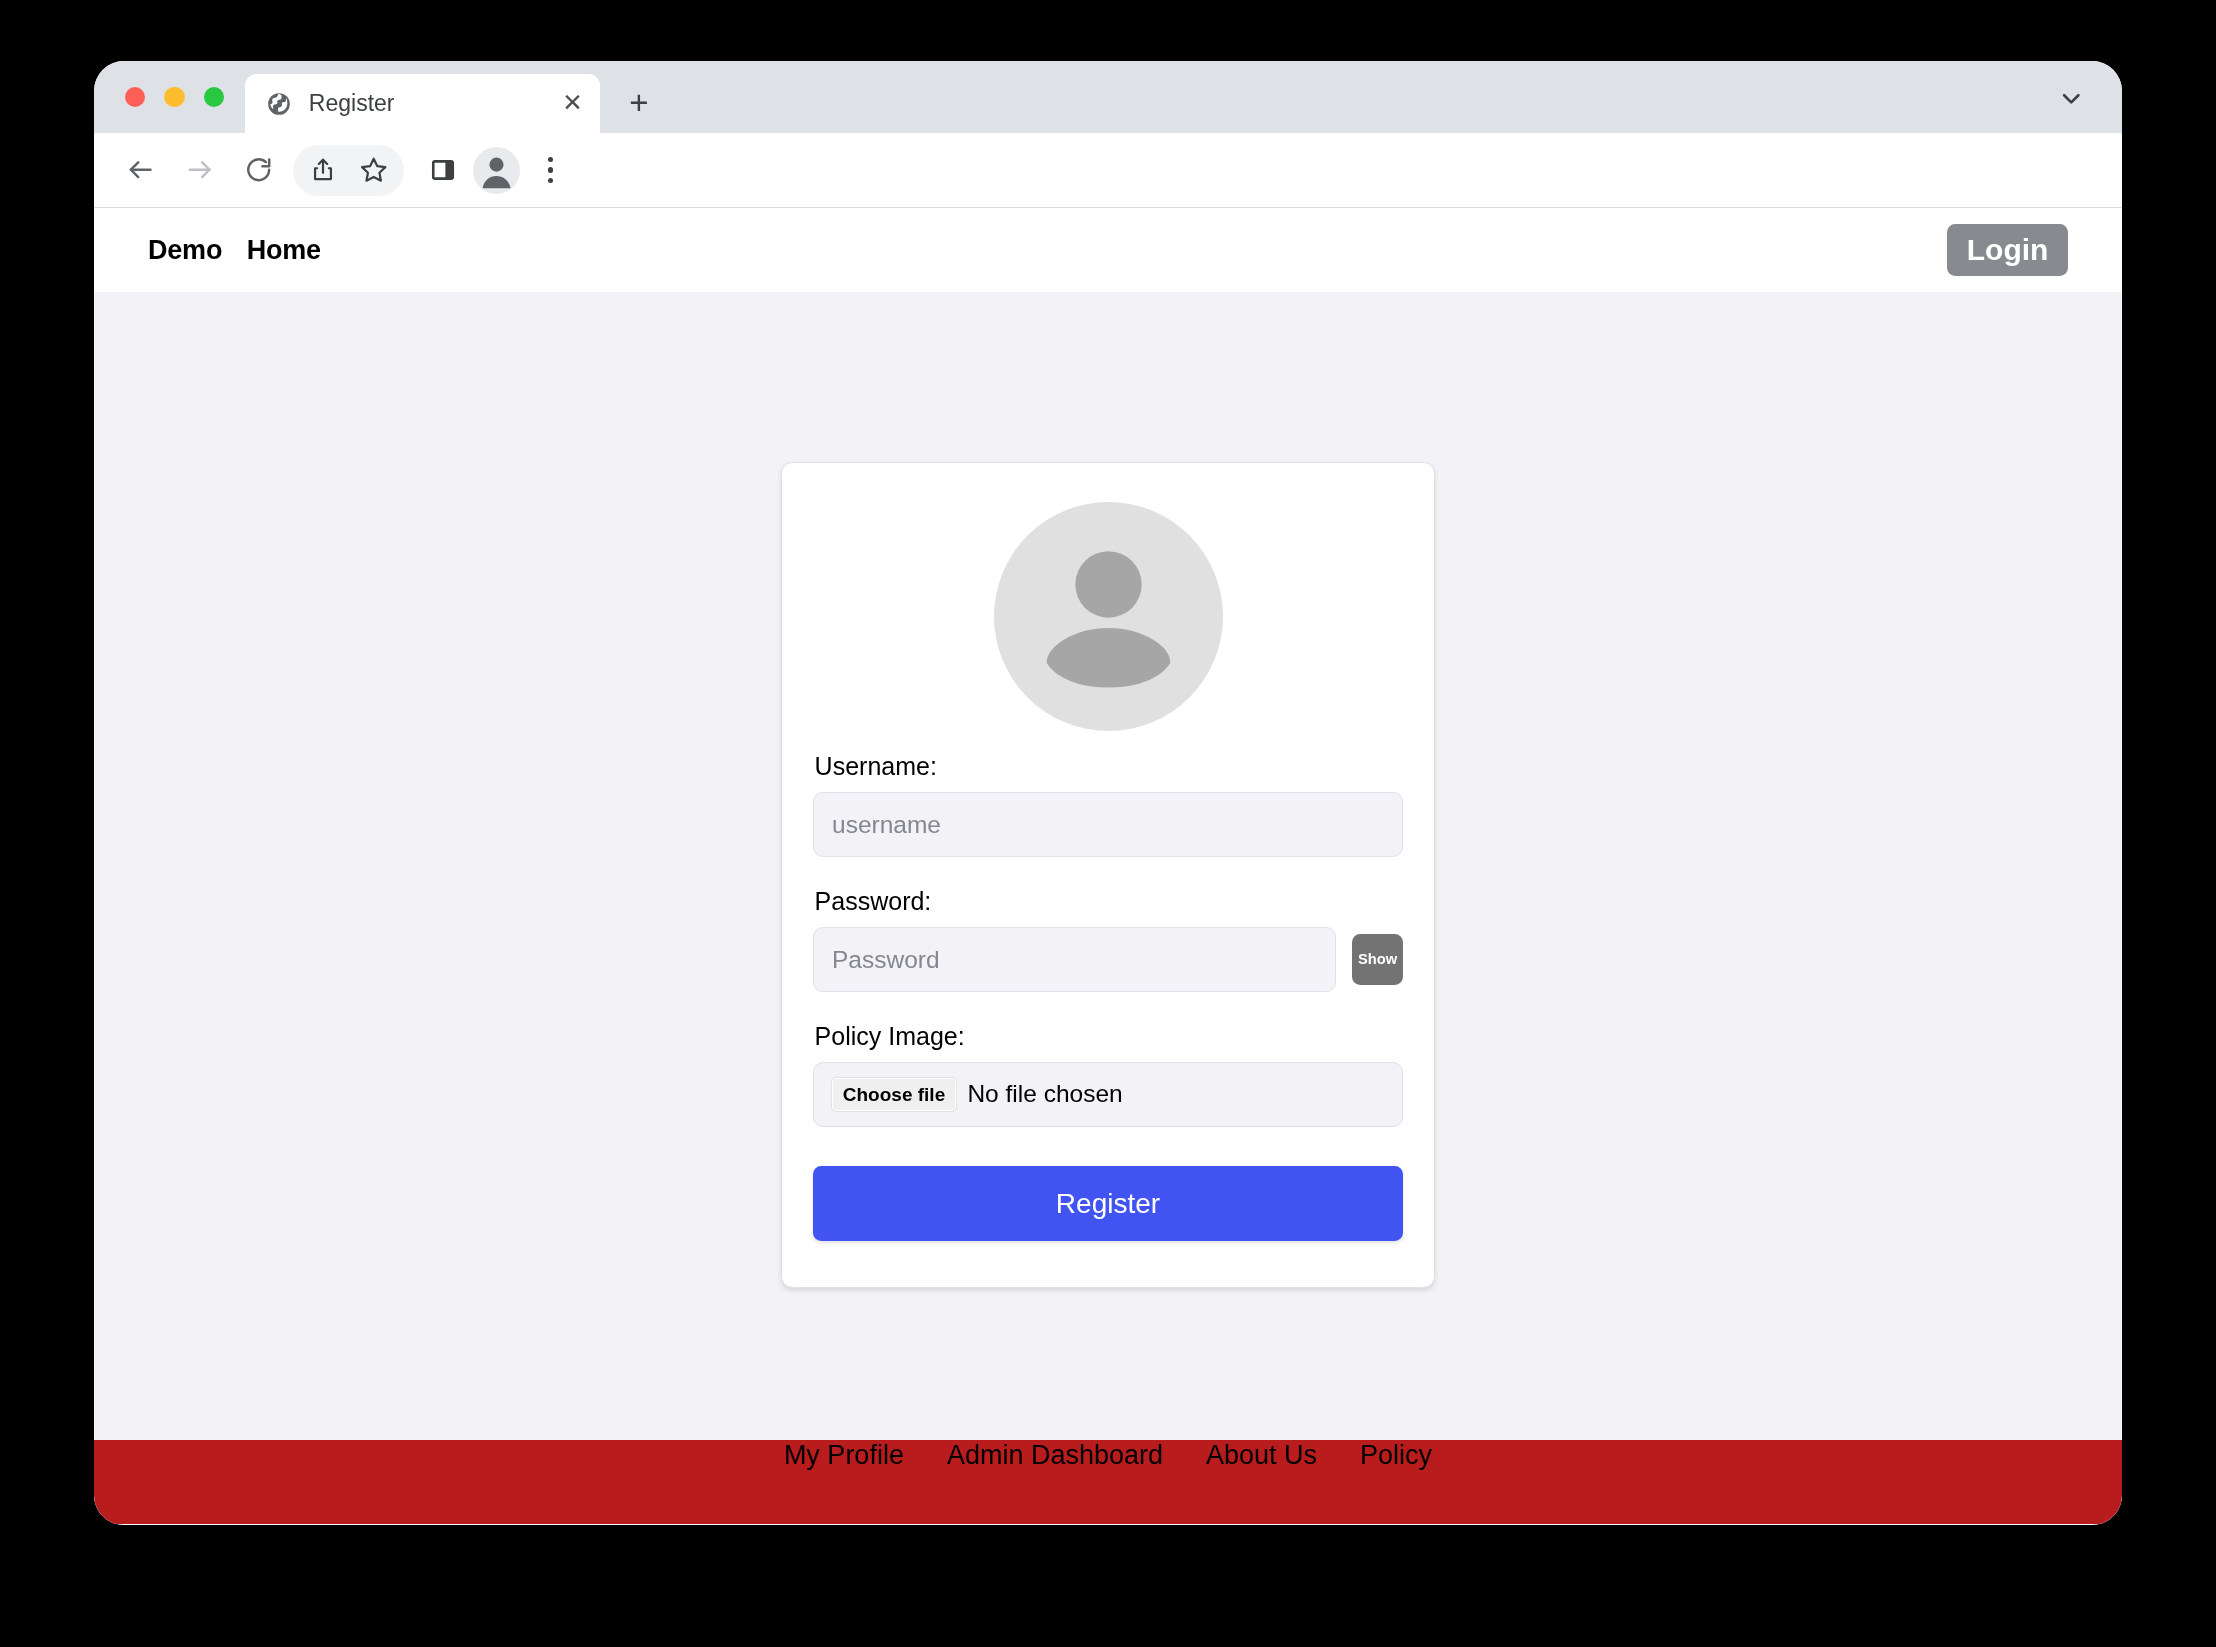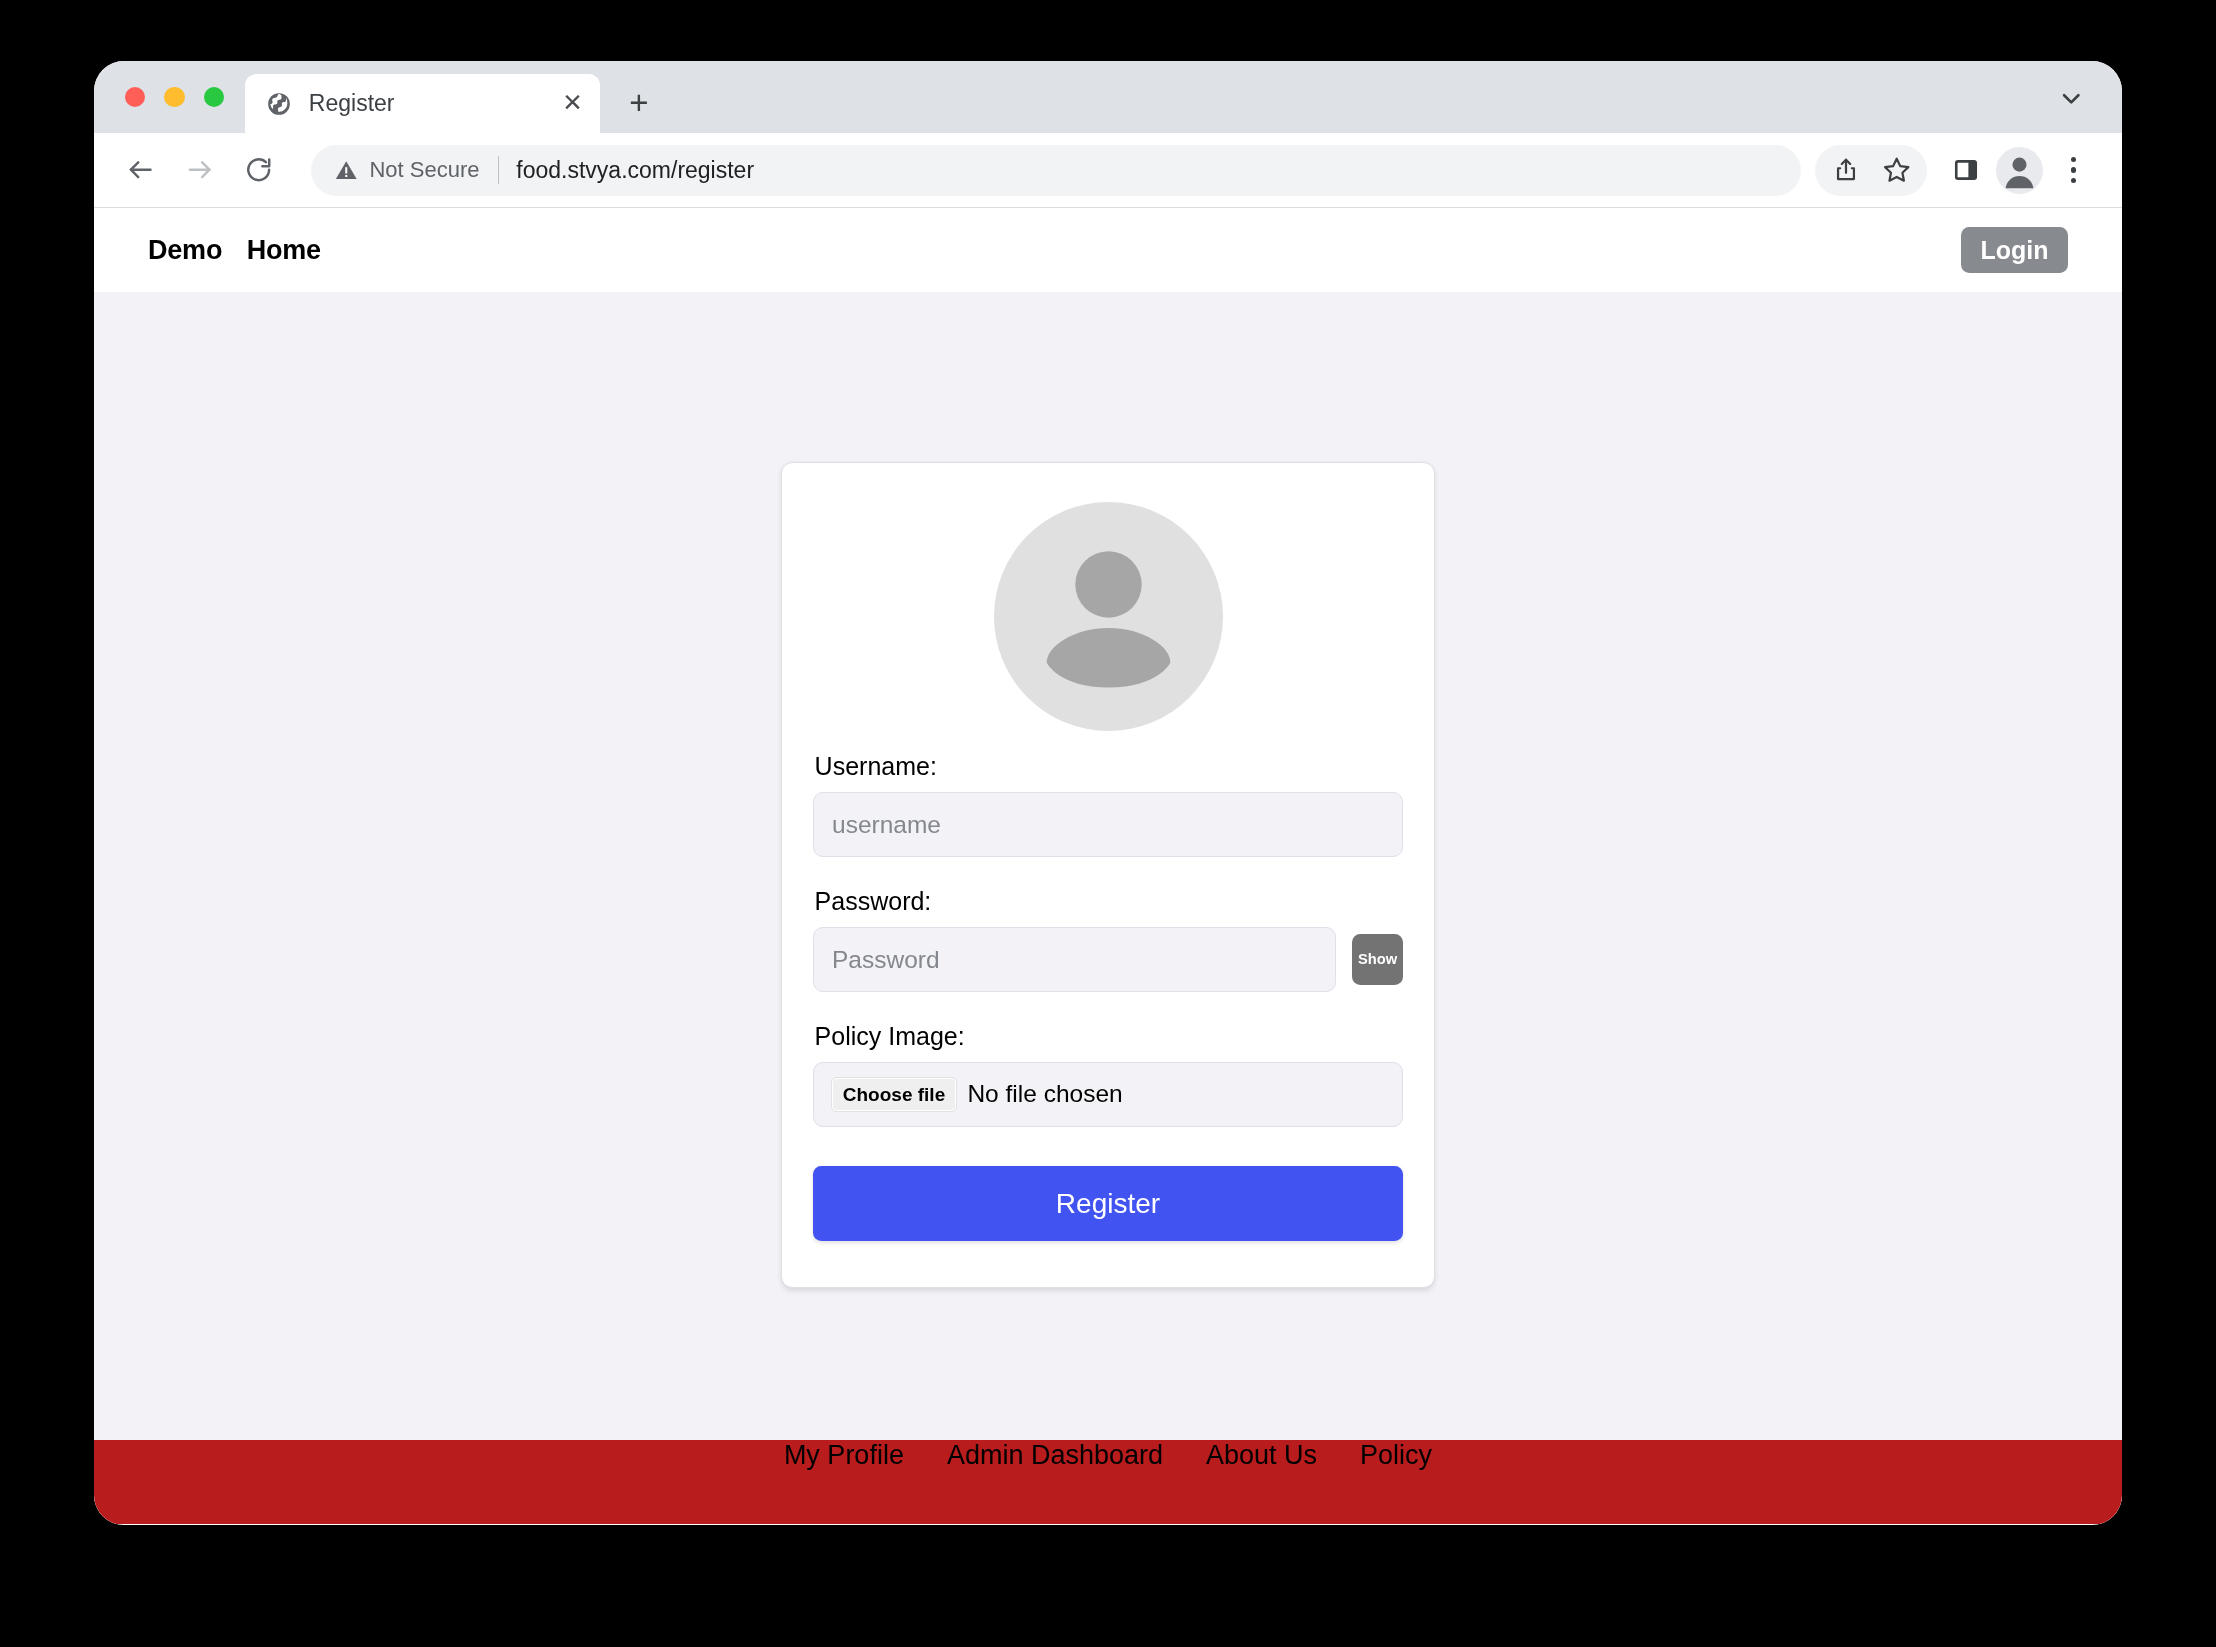--- a/index.html
+++ b/index.html
@@ -200,21 +200,21 @@
     font-size: 27px;
     font-weight: bold;
     color: #000000;
     text-decoration: none;
     letter-spacing: -0.2px;
   }
   #login-button {
     margin-left: auto;
     background: #878a8f;
     color: #ffffff;
-    font-size: 25px;
+    font-size: 30px;
     font-weight: bold;
     border: none;
     border-radius: 8.2px;
     padding: 9px 19.6px;
     font-family: inherit;
     line-height: 1.15;
   }
 
   
   #main-content {
@@ -389,32 +389,20 @@
       </svg>
     </div>
 
     <div class="nav-btn">
       <svg width="29.4" height="29.4" viewBox="0 0 24 24" fill="none" stroke="#5f6368" stroke-width="2" stroke-linecap="round" stroke-linejoin="round">
         <path d="M20.5 12a8.5 8.5 0 1 1-2.6-6.1"></path>
           <polyline points="20.6 3.6 20.6 9.2 15 9.2"></polyline>
       </svg>
     </div>
 
-    <div id="omnibox">
-      <div class="not-secure-wrap">
-        <svg width="24.5" height="24.5" viewBox="0 0 24 24">
-          <path d="M12 3.2 1.8 20.6h20.4z" fill="#5f6368"></path>
-          <rect x="11" y="9" width="2" height="6.2" fill="#ffffff"></rect>
-          <rect x="11" y="16.6" width="2" height="2" fill="#ffffff"></rect>
-        </svg>
-        <span class="not-secure-text">Not Secure</span>
-      </div>
-      <span class="omni-divider"></span>
-      <span class="omni-url">food.stvya.com/register</span>
-    </div>
 
     <div id="toolbar-actions">
       <div class="pill">
         <div class="icon-btn">
           <svg width="28" height="28" viewBox="0 0 24 24" fill="none" stroke="#3c4043" stroke-width="1.9" stroke-linecap="round" stroke-linejoin="round">
             <path d="M7 10.5H5.2v9.3h13.6v-9.3H17"></path>
             <line x1="12" y1="3.2" x2="12" y2="14.4"></line>
             <polyline points="8.4 6.8 12 3.2 15.6 6.8"></polyline>
           </svg>
         </div>

